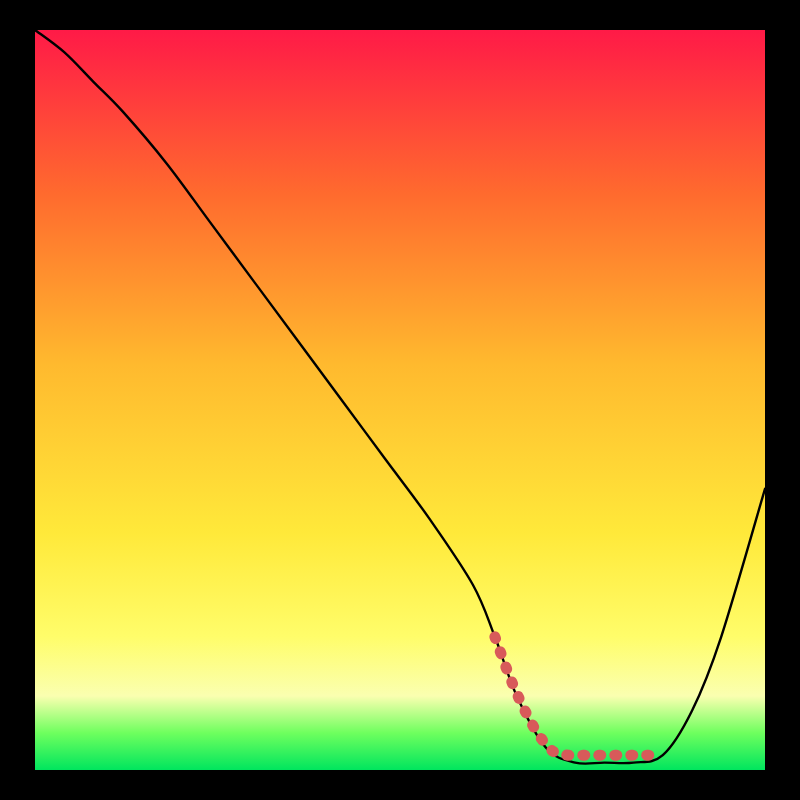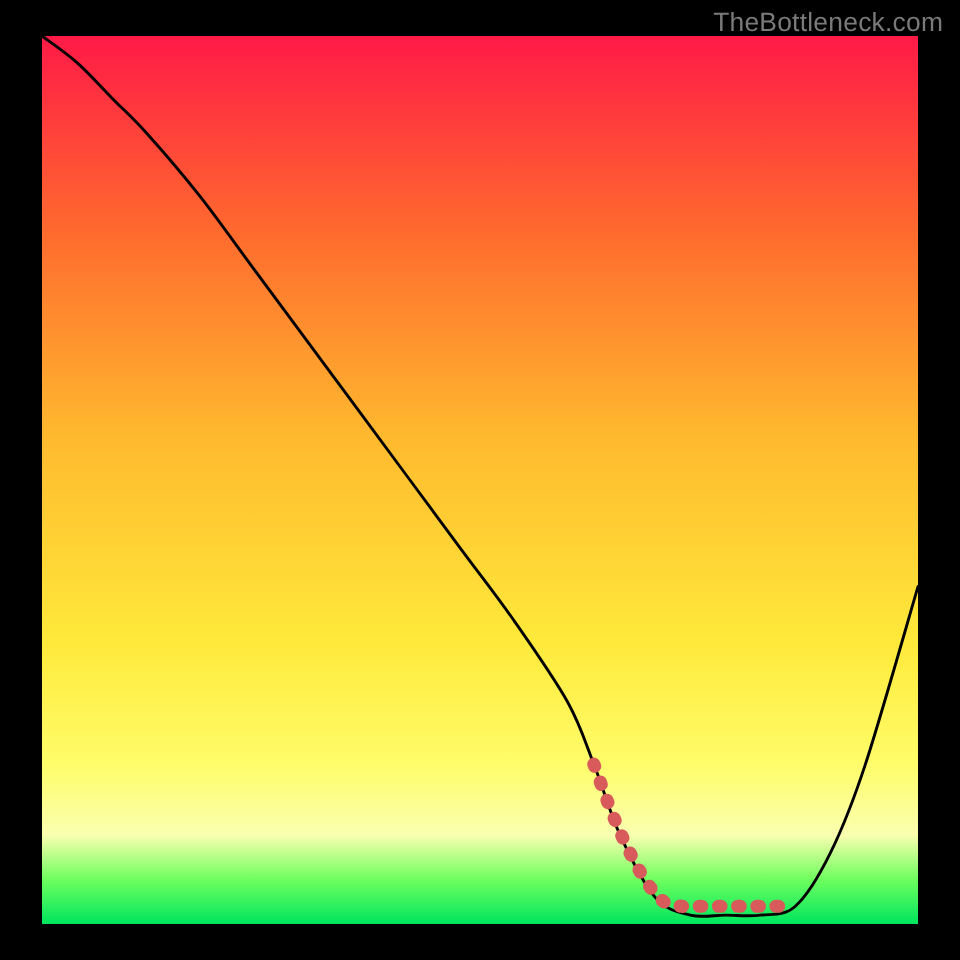--- a/index.html
+++ b/index.html
@@ -33,21 +33,20 @@
     top: 0;
     width: 800px;
     height: 800px;
   }
 </style>
 </head>
 <body>
 
 <div class="frame">
 
-  <div class="watermark">TheBottleneck.com</div>
 
   <svg class="plot" viewBox="0 0 800 800">
     <defs>
       <linearGradient id="bg-grad" x1="0" y1="0" x2="0" y2="1">
         <stop id="g0" offset="0%" stop-color="#ff1a47"></stop>
         <stop id="g1" offset="22%" stop-color="#ff6a2e"></stop>
         <stop id="g2" offset="45%" stop-color="#ffb92e"></stop>
         <stop id="g3" offset="68%" stop-color="#ffe93a"></stop>
         <stop id="g4" offset="82%" stop-color="#fffd6a"></stop>
         <stop id="g5" offset="90%" stop-color="#faffb0"></stop>

